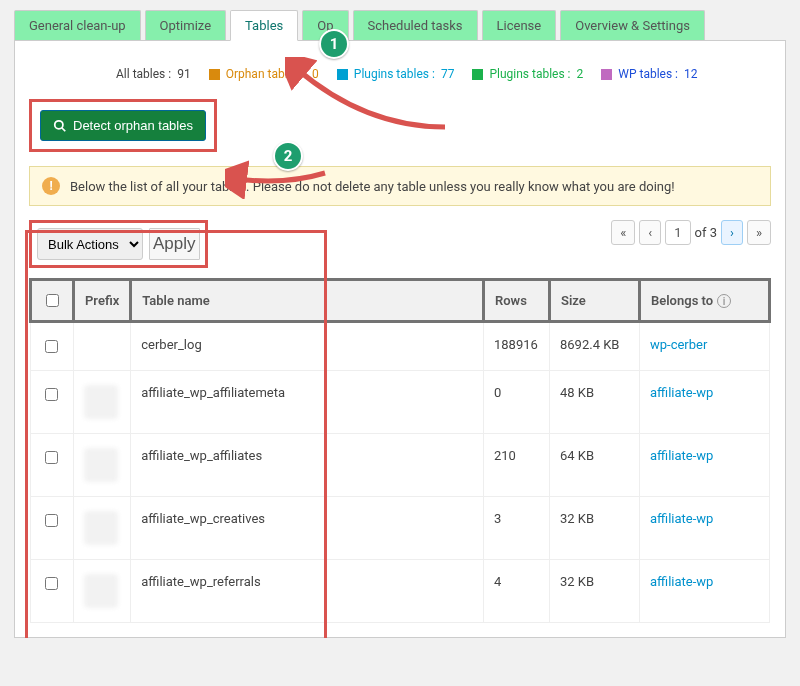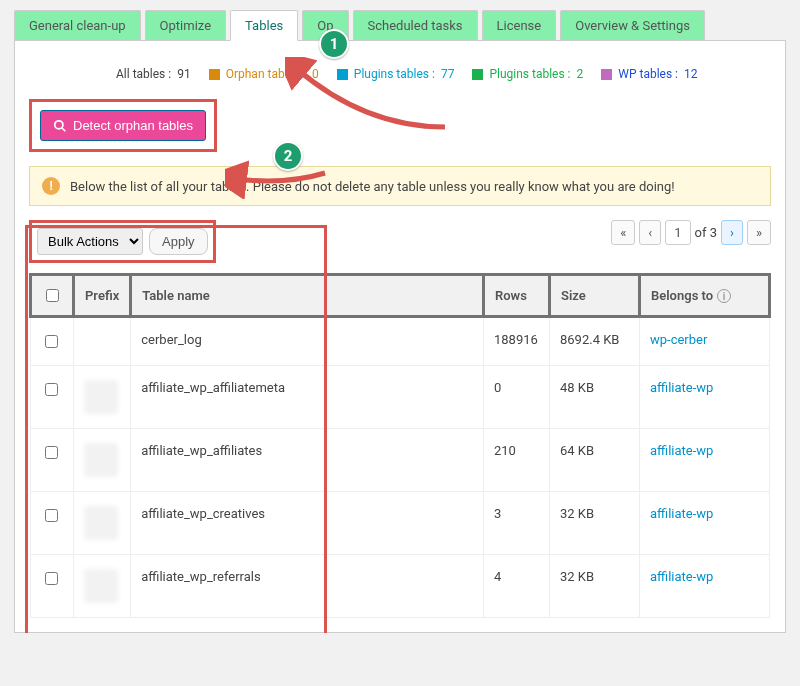--- a/index.html
+++ b/index.html
@@ -51,21 +51,21 @@
   }
   .filter-item { display: inline-flex; align-items: center; gap: 6px; color: #444; }
   .swatch { width: 11px; height: 11px; display: inline-block; }
   .detect-wrap {
     display: inline-block;
     border: 3px solid #d9534f;
     padding: 8px;
     margin-bottom: 14px;
   }
   .btn-primary {
-    background: #ec4899;
+    background: #15803d;
     color: #fff;
     border: 1px solid #006799;
     padding: 7px 12px;
     font-size: 13px;
     border-radius: 3px;
     cursor: pointer;
     display: inline-flex;
     align-items: center;
     gap: 6px;
   }
@@ -86,21 +86,21 @@
     font-weight: bold; font-size: 12px;
   }
   .toolbar {
     display: flex;
     justify-content: space-between;
     align-items: flex-start;
     margin-bottom: 10px;
   }
   .bulk-wrap { border: 3px solid #d9534f; padding: 5px; display: inline-flex; gap: 6px; }
   select.bulk { padding: 4px 6px; font-size: 13px; border: 1px solid #ccc; border-radius: 3px; }
-  .btn { background: #f7f7f7; border: 1px solid #ccc; padding: 5px 12px; font-size: 13px; border-radius: 8px; cursor: pointer; color:#555; }
+  .btn { background: #f7f7f7; border: 1px solid #ccc; padding: 5px 3px; font-size: 17px; border-radius: 1px; cursor: pointer; color:#555; }
   .pager { display: flex; gap: 4px; align-items: center; }
   .pg {
     border: 1px solid #ccc; background: #fafafa;
     padding: 4px 8px; border-radius: 3px; cursor: pointer; color:#555;
   }
   .pg.num { background: #fff; }
   .pg.next { background:#eaf4ff; border-color:#9ecff5; color:#0073aa; }
   table.tbl {
     width: 100%;
     border-collapse: collapse;

